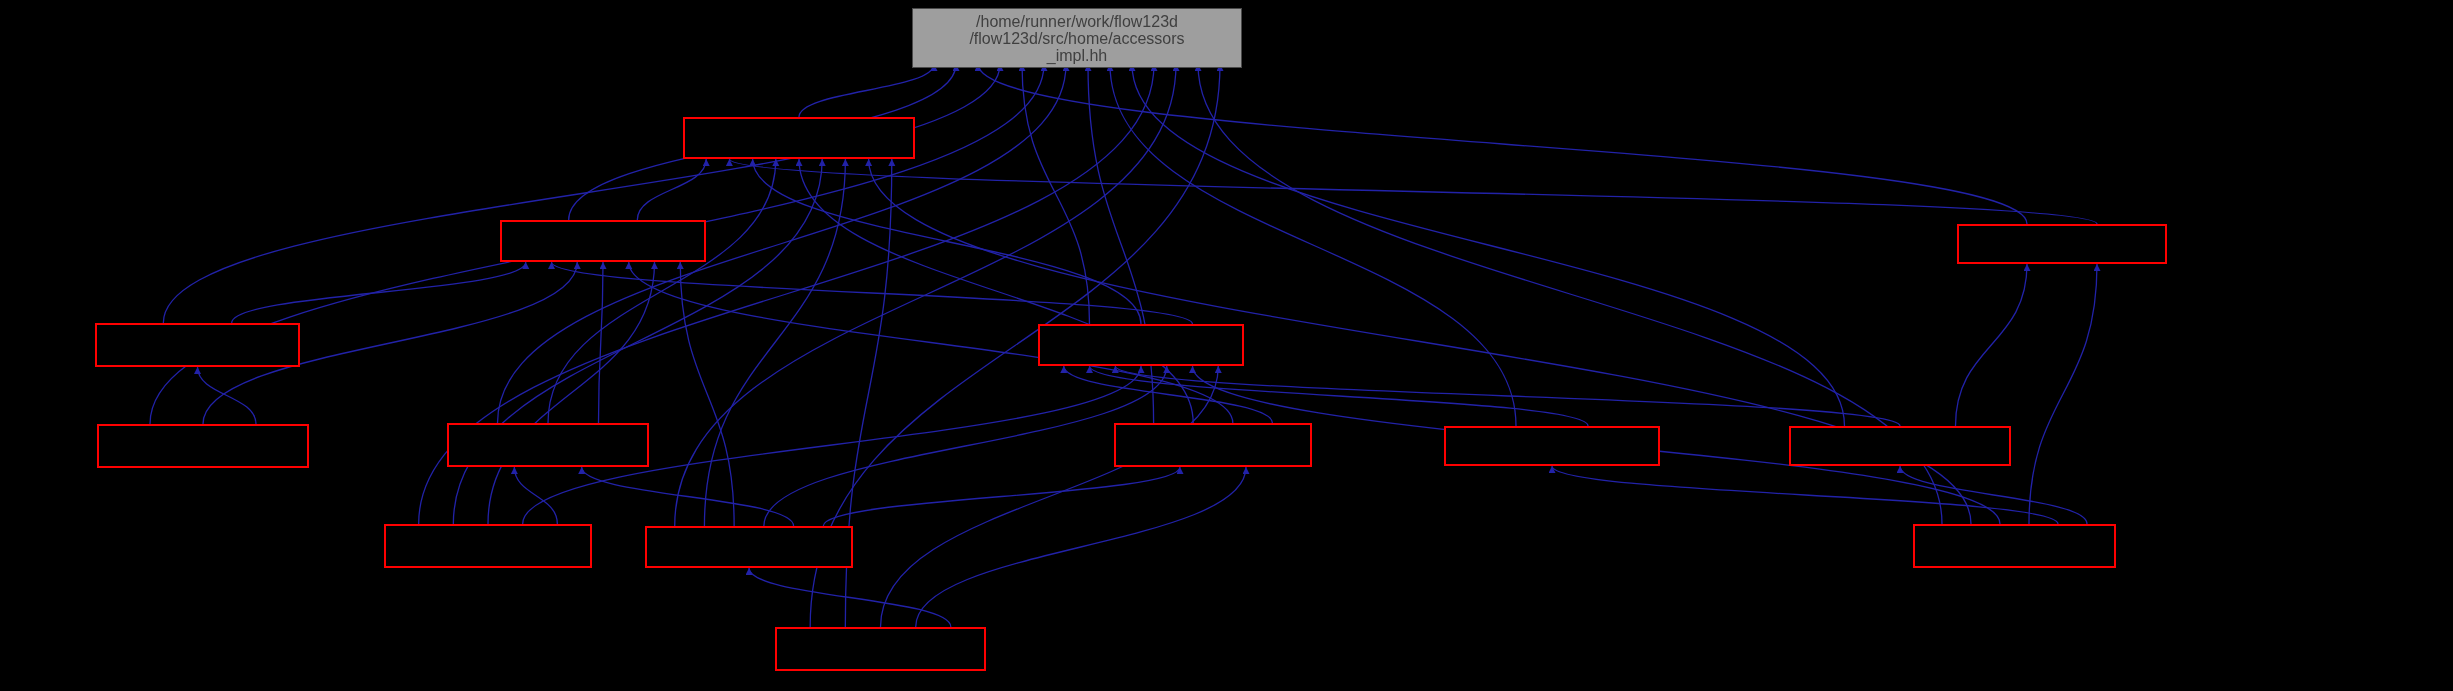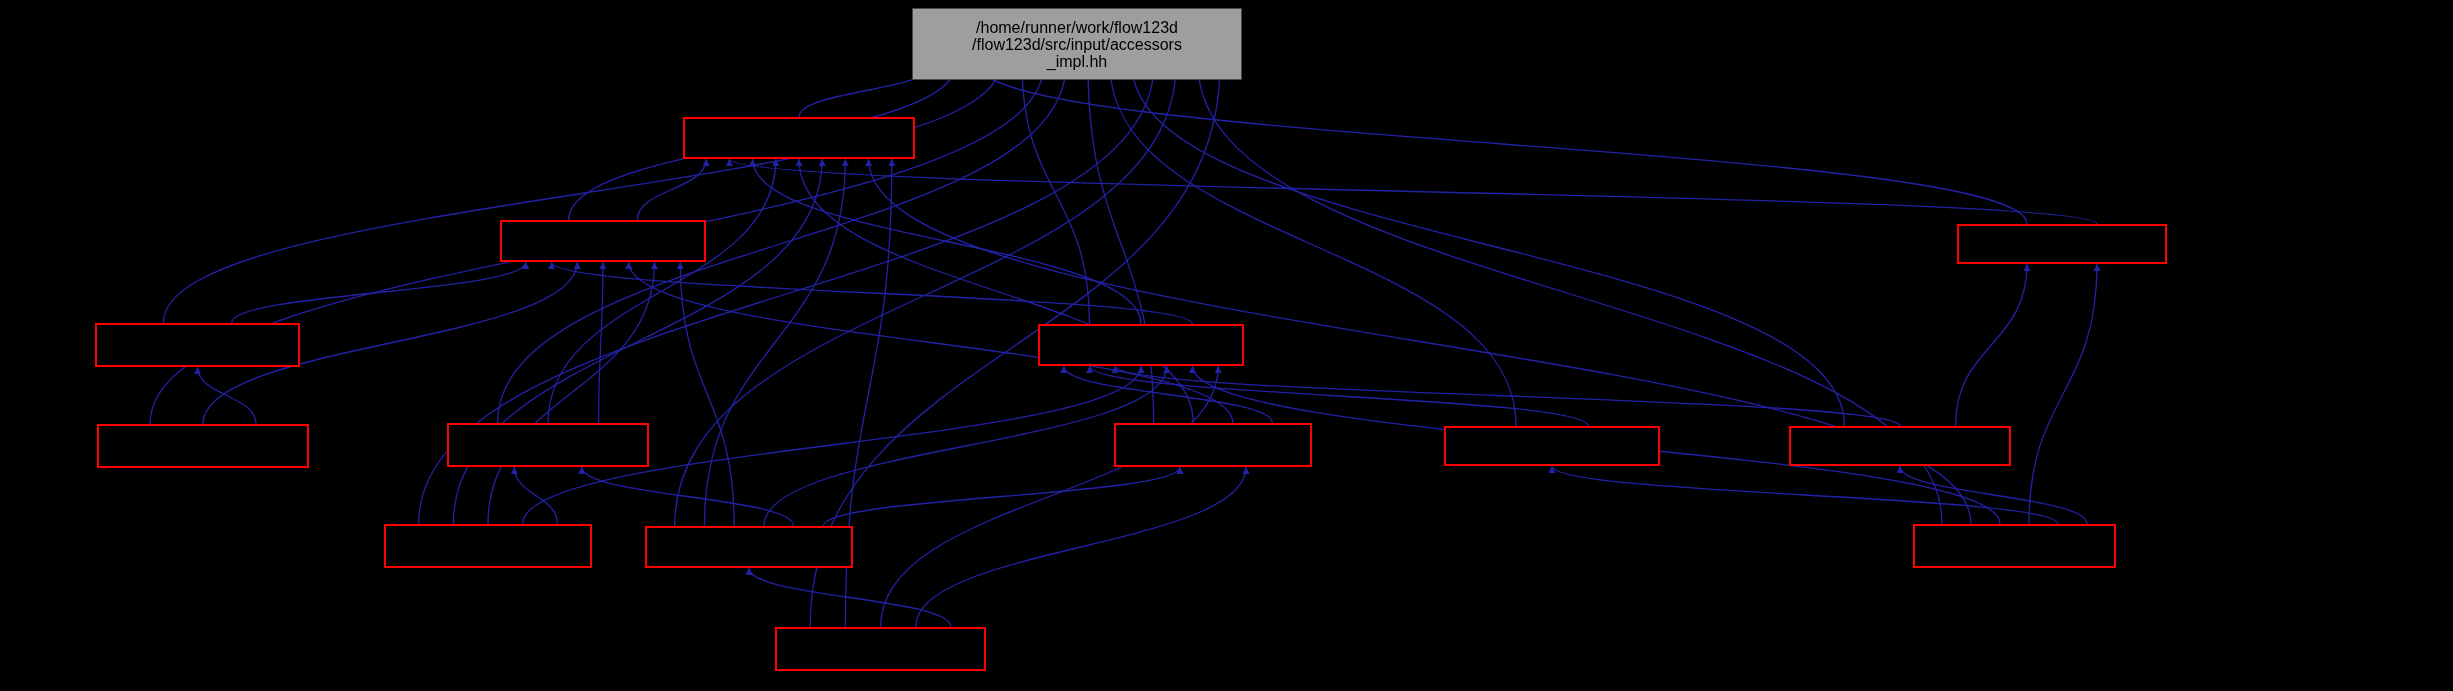--- a/index.html
+++ b/index.html
@@ -129,18 +129,18 @@
     </div>
     <div class="gnode" style="left: 645px; top: 526px; width: 208px; height: 42px; border-color: rgb(255, 0, 0); background: rgb(0, 0, 0);">
       <span></span>
     </div>
     <div class="gnode" style="left: 1913px; top: 524px; width: 203px; height: 44px; border-color: rgb(255, 0, 0); background: rgb(0, 0, 0);">
       <span></span>
     </div>
     <div class="gnode" style="left: 775px; top: 627px; width: 211px; height: 44px; border-color: rgb(255, 0, 0); background: rgb(0, 0, 0);">
       <span></span>
     </div>
-    <div id="root-node" style="left: 912px; top: 8px; width: 330px; height: 72px; background: rgb(158, 158, 158); color: #000000;">
+    <div id="root-node" style="left: 912px; top: 8px; width: 330px; height: 60px; background: rgb(158, 158, 158); color: #404040;">
     <span>/home/runner/work/flow123d</span>
-    <span>/flow123d/src/input/accessors</span>
+    <span>/flow123d/src/home/accessors</span>
     <span>_impl.hh</span>
   </div>
   </div>
 
 </body></html>

